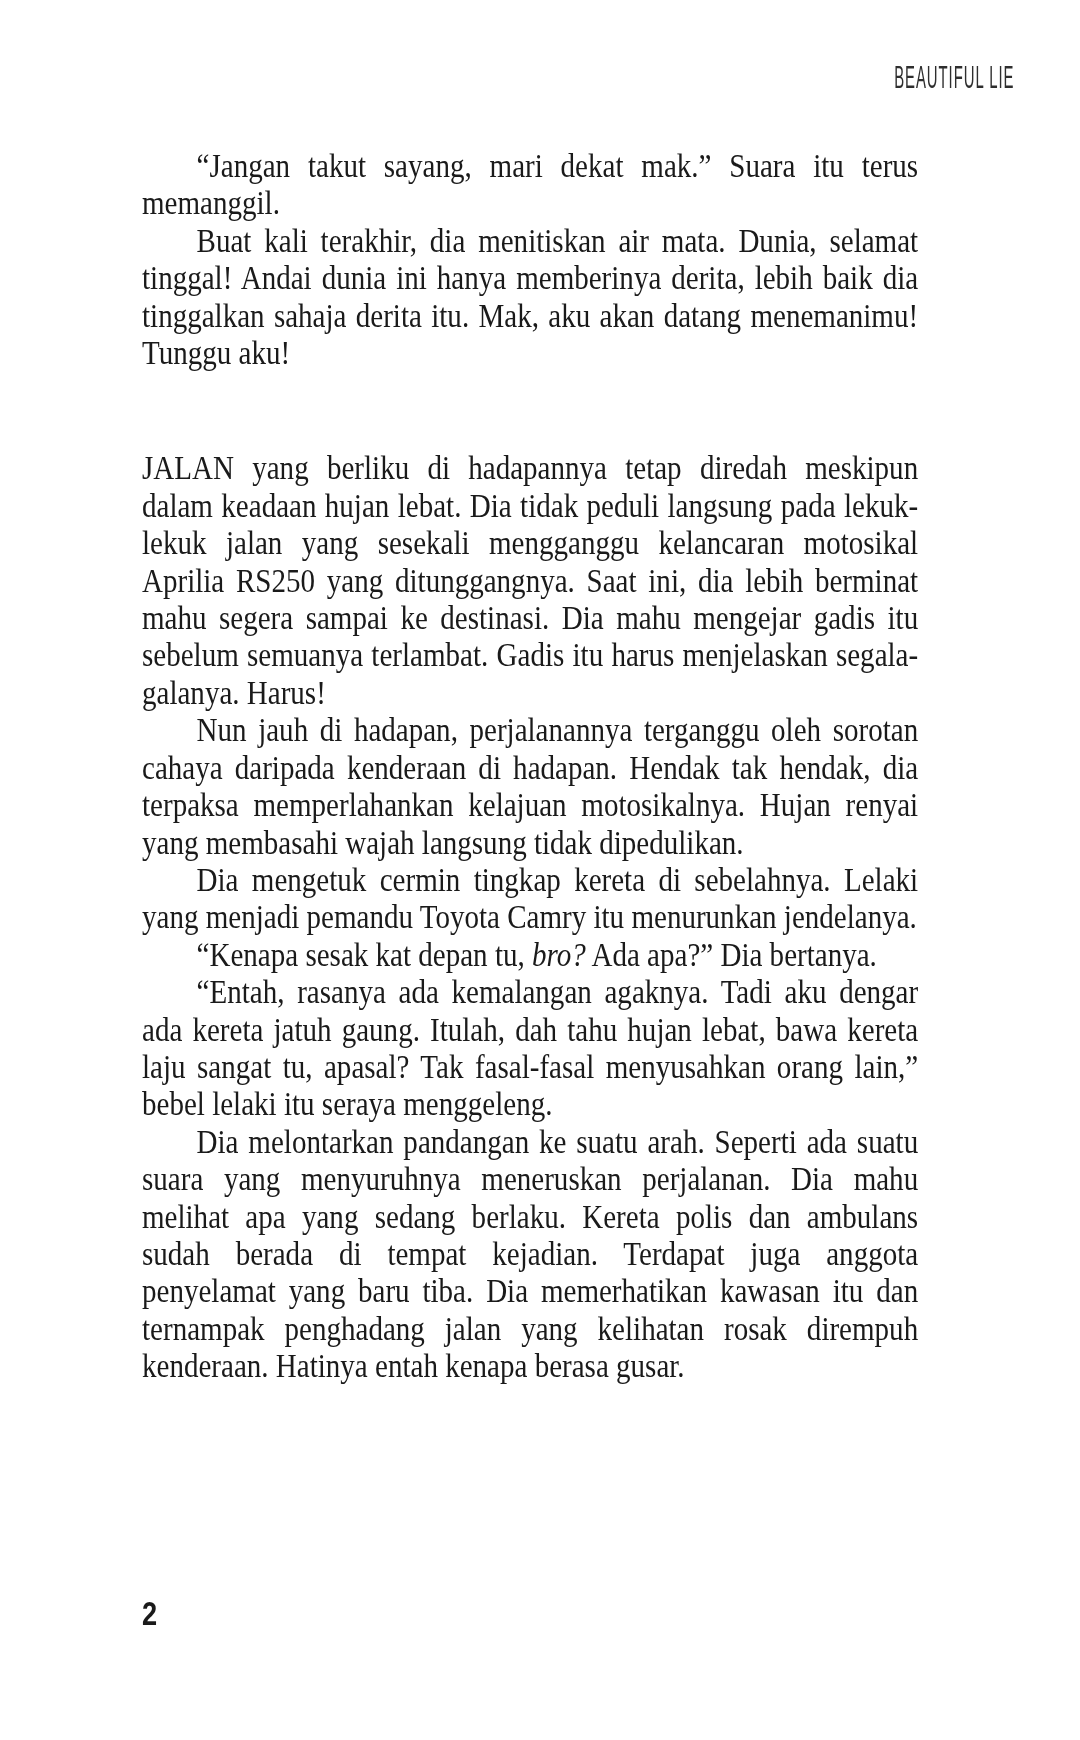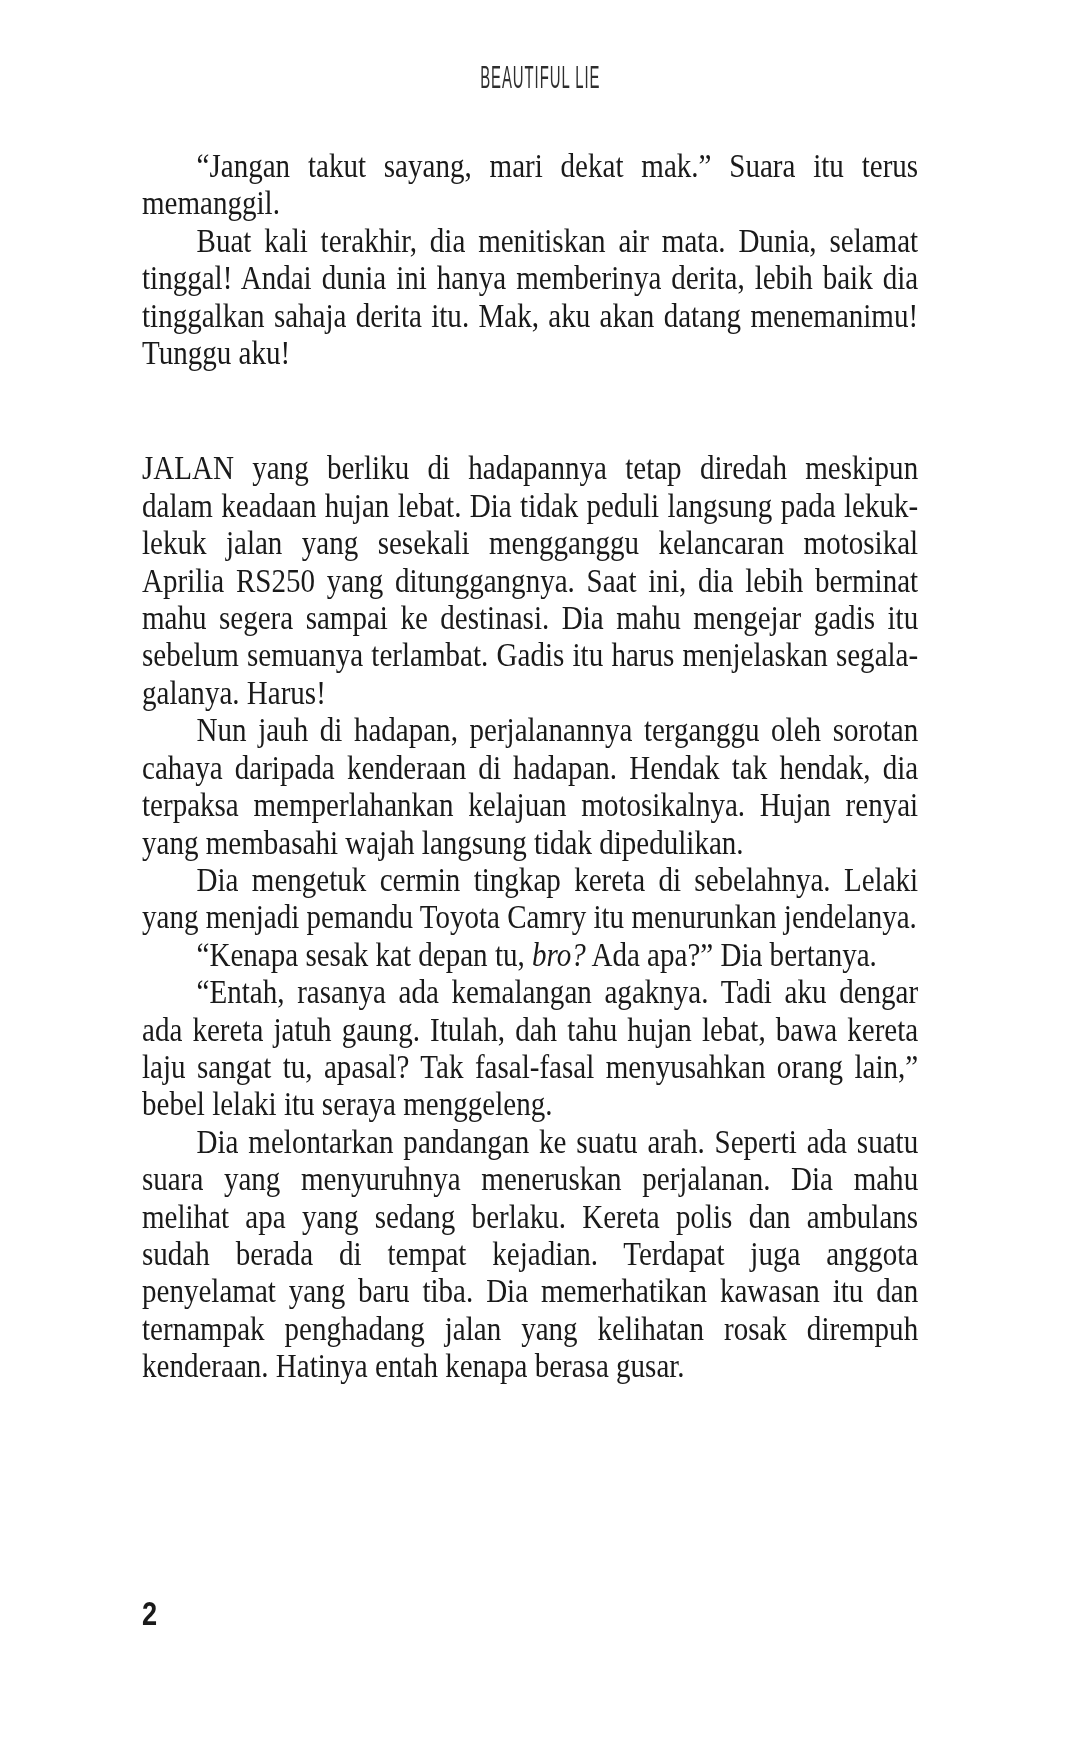--- a/index.html
+++ b/index.html
@@ -13,21 +13,21 @@
     height: 1740px;
     background: #ffffff;
     overflow: hidden;
     font-family: "Liberation Serif", serif;
   }
   .running-head {
     position: absolute;
     top: 62px;
     left: 0;
     width: 1080px;
-    text-align: center;
+    text-align: right;
   }
   .rh-text {
     display: inline-block;
     font-family: "Liberation Sans", sans-serif;
     font-size: 31px;
     line-height: 31px;
     letter-spacing: 2px;
     color: #2e2e2e;
     transform: scaleX(0.48);
     transform-origin: 50% 0;

